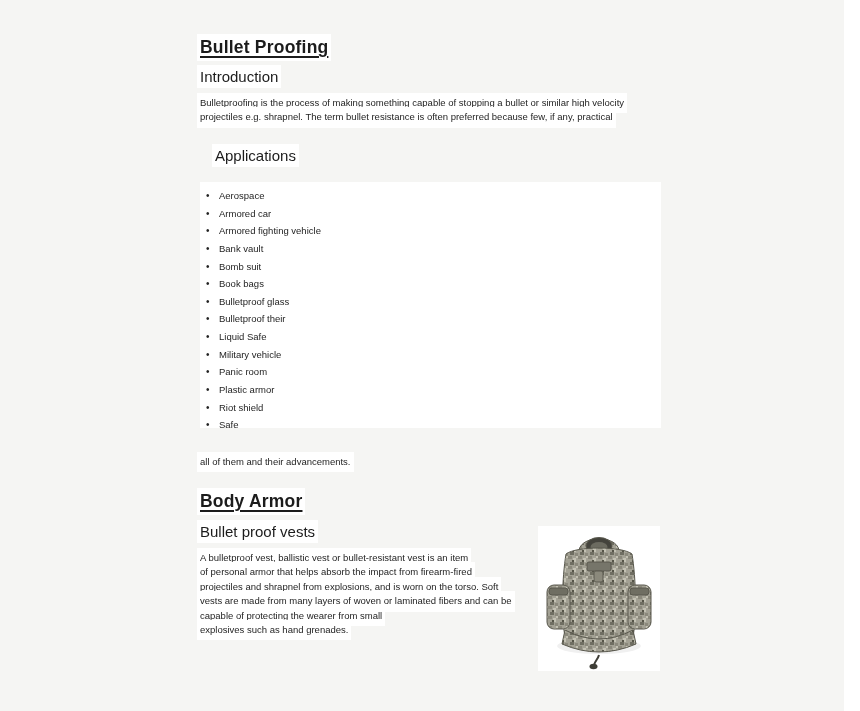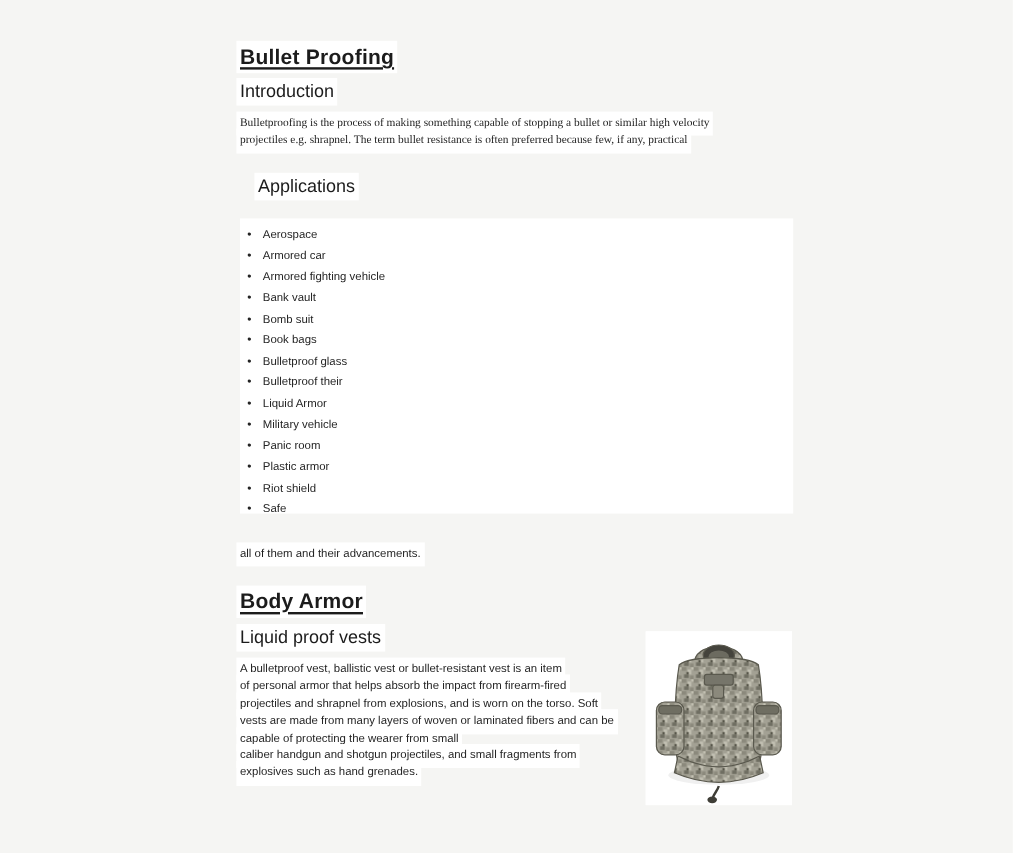--- a/index.html
+++ b/index.html
@@ -42,63 +42,62 @@
 
 <div class="canvas">
 
   <div class="abs" style="left:200px;top:37px;">
     <span class="doc-title hl">Bullet Proofing</span>
   </div>
 
   <div class="abs" style="left:200px;top:68px;">
     <span class="h2 hl">Introduction</span>
   </div>
-  <div class="abs bodytext" style="left:200px;top:96px;font-family:Liberation Serif, serif;">
+  <div class="abs bodytext" style="left:200px;top:96px;">
     <div class="line"><span class="hl">Bulletproofing is the process of making something capable of stopping a  bullet or similar high velocity</span></div>
     <div class="line"><span class="hl">projectiles e.g. shrapnel. The term bullet resistance is often preferred because few, if any, practical</span></div>
   </div>
 
   <div class="abs" style="left:215px;top:147px;">
     <span class="h2 hl">Applications</span>
   </div>
   <div class="abs list-box" style="left:200px;top:182px;">
     <div class="li"><span class="bullet">•</span><span>Aerospace</span></div>
     <div class="li"><span class="bullet">•</span><span>Armored car</span></div>
     <div class="li"><span class="bullet">•</span><span>Armored fighting vehicle</span></div>
     <div class="li"><span class="bullet">•</span><span>Bank vault</span></div>
     <div class="li"><span class="bullet">•</span><span>Bomb suit</span></div>
     <div class="li"><span class="bullet">•</span><span>Book bags</span></div>
     <div class="li"><span class="bullet">•</span><span>Bulletproof glass</span></div>
     <div class="li"><span class="bullet">•</span><span>Bulletproof their</span></div>
-    <div class="li"><span class="bullet">•</span><span>Liquid Armor</span></div>
+    <div class="li"><span class="bullet">•</span><span>Liquid Safe</span></div>
     <div class="li"><span class="bullet">•</span><span>Military vehicle</span></div>
     <div class="li"><span class="bullet">•</span><span>Panic room</span></div>
     <div class="li"><span class="bullet">•</span><span>Plastic armor</span></div>
     <div class="li"><span class="bullet">•</span><span>Riot shield</span></div>
     <div class="li"><span class="bullet">•</span><span>Safe</span></div>
   </div>
 
   <div class="abs" style="left:200px;top:451px;">
     <div class="note-line2"><span class="hl">all of them and their advancements.</span></div>
   </div>
 
   <div class="abs" style="left:200px;top:491px;">
     <span class="doc-title hl">Body Armor</span>
   </div>
   <div class="abs" style="left:200px;top:523px;">
-    <span class="h2 hl">Liquid proof vests</span>
+    <span class="h2 hl">Bullet proof vests</span>
   </div>
 
   <div class="abs bodytext" style="left:200px;top:551px;">
     <div class="line"><span class="hl">A bulletproof vest, ballistic vest or bullet-resistant vest is an item</span></div>
     <div class="line"><span class="hl">of personal armor that helps absorb the impact from firearm-fired</span></div>
     <div class="line"><span class="hl">projectiles and shrapnel from explosions, and is worn on the torso. Soft</span></div>
     <div class="line"><span class="hl">vests are made from many layers of woven or laminated fibers and can be</span></div>
     <div class="line"><span class="hl">capable of protecting the wearer from small</span></div>
-    <div class="line"><span class="hl">caliber handgun and shotgun projectiles, and small fragments from</span></div>
     <div class="line"><span class="hl">explosives such as hand grenades.</span></div>
   </div>
 
   <div class="abs vest-box" style="left:538px;top:526px;" title="ACU camouflage bulletproof vest photo">
     <svg width="122" height="145" viewBox="0 0 122 145">
       <defs>
         <pattern id="camo" width="10" height="10" patternUnits="userSpaceOnUse">
           <rect width="10" height="10" fill="#a3a194"></rect>
           <rect x="0" y="0" width="4" height="3" fill="#8b897c"></rect>
           <rect x="5" y="2" width="3" height="4" fill="#c3c1b3"></rect>

